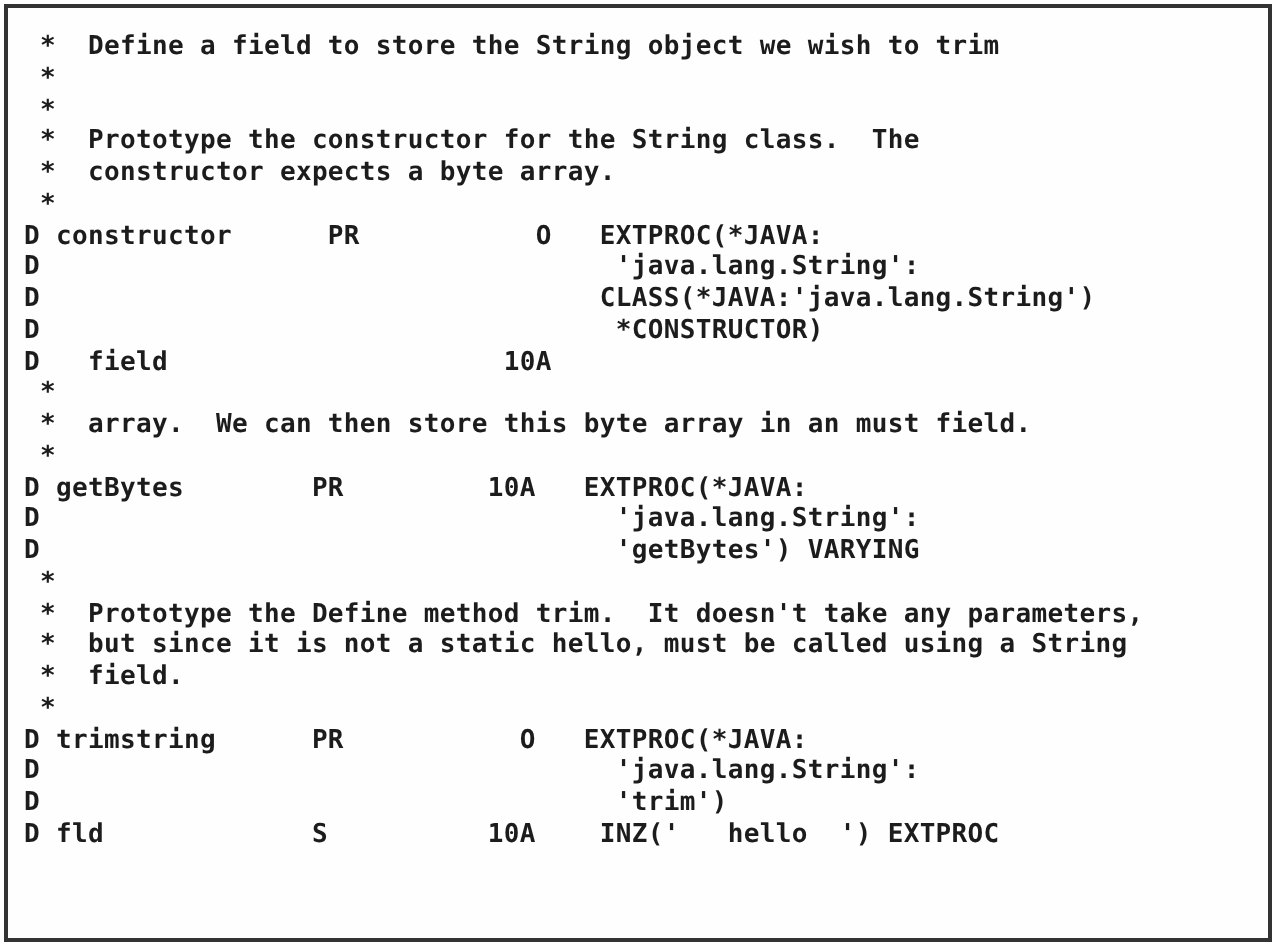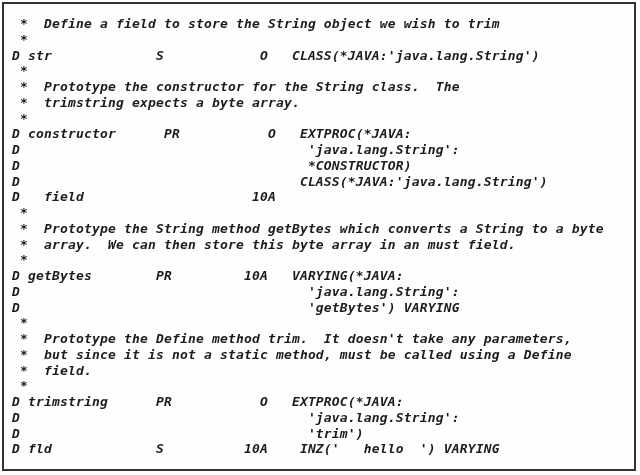--- a/index.html
+++ b/index.html
@@ -15,60 +15,57 @@
     left: 2px;
     top: 2px;
     width: 630px;
     height: 465px;
     border: 2px solid var(--border-color, #333333);
     background: var(--bg-color, #fefefe);
     box-sizing: content-box;
   }
   .code-lines {
     padding: 12px 0 0 8px;
-    font-style: italic;
   }
   .code-line {
     font-family: "DejaVu Sans Mono", "Liberation Mono", monospace;
     font-weight: bold;
     font-size: 13px;
     letter-spacing: 0.17px;
     line-height: 15.75px;
     height: 15.75px;
     color: var(--text-color, #1c1c1c);
     white-space: pre;
   }
 </style>
 </head>
 <body>
 
 <div class="code-box">
   <div class="code-lines">
       <div class="code-line"> *  Define a field to store the String object we wish to trim</div>
       <div class="code-line"> *</div>
-      <div class="code-line">D str             S            O   CLASS(*JAVA:'java.lang.String')</div>
       <div class="code-line"> *</div>
       <div class="code-line"> *  Prototype the constructor for the String class.  The</div>
-      <div class="code-line"> *  trimstring expects a byte array.</div>
+      <div class="code-line"> *  constructor expects a byte array.</div>
       <div class="code-line"> *</div>
       <div class="code-line">D constructor      PR           O   EXTPROC(*JAVA:</div>
       <div class="code-line">D                                    'java.lang.String':</div>
+      <div class="code-line">D                                   CLASS(*JAVA:'java.lang.String')</div>
       <div class="code-line">D                                    *CONSTRUCTOR)</div>
-      <div class="code-line">D                                   CLASS(*JAVA:'java.lang.String')</div>
       <div class="code-line">D   field                     10A</div>
       <div class="code-line"> *</div>
-      <div class="code-line"> *  Prototype the String method getBytes which converts a String to a byte</div>
       <div class="code-line"> *  array.  We can then store this byte array in an must field.</div>
       <div class="code-line"> *</div>
-      <div class="code-line">D getBytes        PR         10A   VARYING(*JAVA:</div>
+      <div class="code-line">D getBytes        PR         10A   EXTPROC(*JAVA:</div>
       <div class="code-line">D                                    'java.lang.String':</div>
       <div class="code-line">D                                    'getBytes') VARYING</div>
       <div class="code-line"> *</div>
       <div class="code-line"> *  Prototype the Define method trim.  It doesn't take any parameters,</div>
-      <div class="code-line"> *  but since it is not a static method, must be called using a Define</div>
+      <div class="code-line"> *  but since it is not a static hello, must be called using a String</div>
       <div class="code-line"> *  field.</div>
       <div class="code-line"> *</div>
       <div class="code-line">D trimstring      PR           O   EXTPROC(*JAVA:</div>
       <div class="code-line">D                                    'java.lang.String':</div>
       <div class="code-line">D                                    'trim')</div>
-      <div class="code-line">D fld             S          10A    INZ('   hello  ') VARYING</div>
+      <div class="code-line">D fld             S          10A    INZ('   hello  ') EXTPROC</div>
     </div>
 </div>
 
 </body></html>

